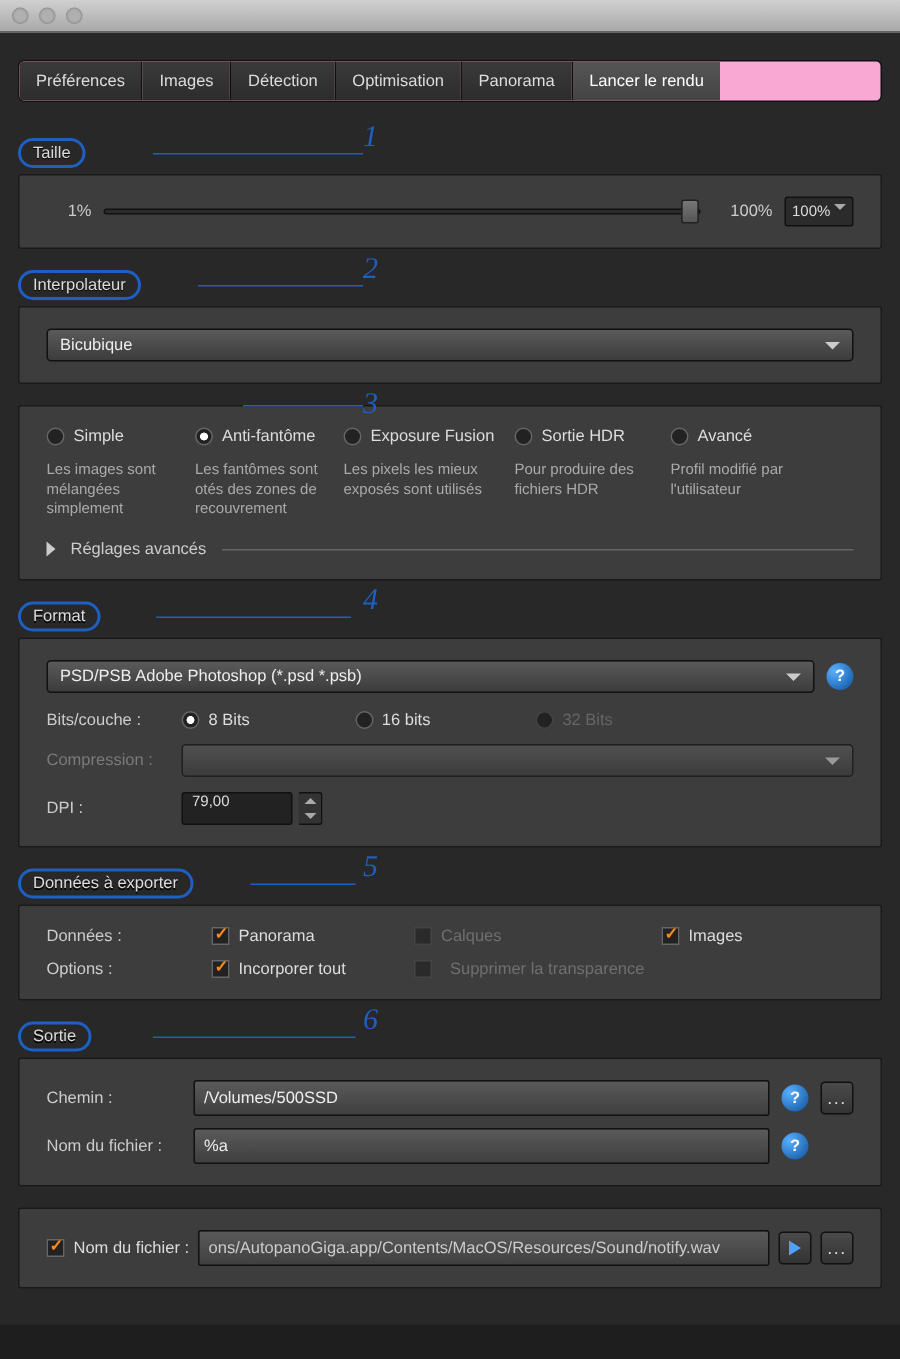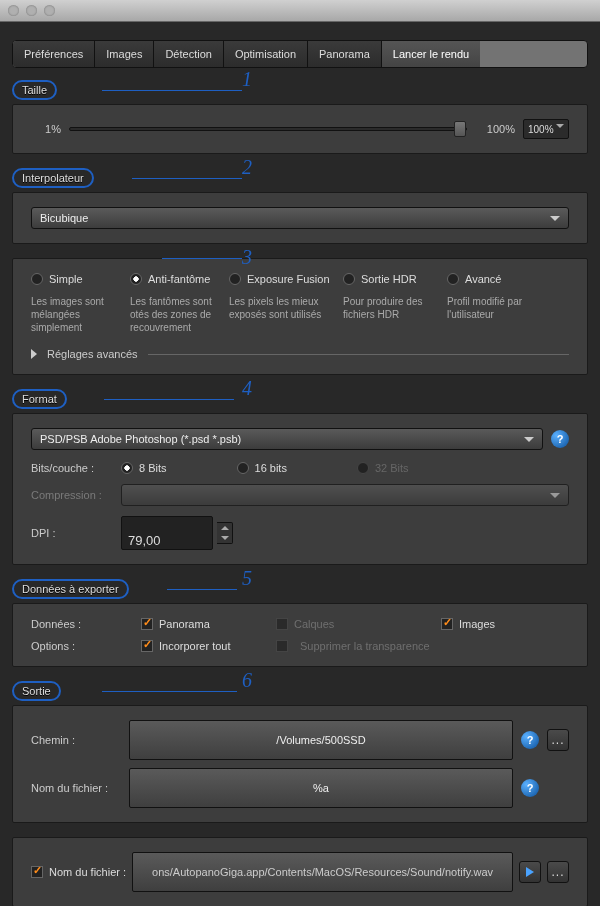--- a/index.html
+++ b/index.html
@@ -3,21 +3,21 @@
   <meta charset="utf-8">
   <style>
     * { box-sizing: border-box; margin: 0; padding: 0; font-family: "Lucida Grande", Arial, sans-serif; }
     body { width: 600px; height: 906px; background: #1e1e1e; }
     .titlebar { height: 22px; background: linear-gradient(#d0d0d0,#a8a8a8); display: flex; align-items: center; padding: 0 8px; border-bottom: 1px solid #666; }
     .traffic { display: flex; gap: 7px; }
     .traffic span { width: 11px; height: 11px; border-radius: 50%; background: #b0b0b0; box-shadow: inset 0 0 2px rgba(0,0,0,.4); }
     .title { flex:1; text-align:center; color:#222; font-size:13px; font-weight:bold; display:flex; align-items:center; justify-content:center; gap:6px; }
     .title-icon { width:14px; height:14px; background:#2a8dd4; border-radius:2px; display:inline-block; }
     .stage { padding: 10px 12px 10px 12px; background:#282828; }
-    .tabs { display:flex; margin: 8px auto 12px; background:#737373; border:1px solid #111; border-radius:4px; overflow:hidden; }
+    .tabs { display:flex; margin: 8px auto 24px; background:#f9a8d4; border:1px solid #111; border-radius:4px; overflow:hidden; }
     .tab { font-size:11px; color:#ddd; padding:7px 11px; background:linear-gradient(#3a3a3a,#2c2c2c); border-right:1px solid #111; cursor:pointer; flex:0 0 auto; }
     .tab:last-child { border-right:none; }
     .tab.active { background:linear-gradient(#555,#444); color:#fff; }
     .section-label { position:relative; margin-bottom:4px; }
     .circ { display:inline-block; border:2px solid #1e5fc2; border-radius:16px; padding:2px 8px; color:#ddd; font-size:11px; text-shadow:0 1px 0 #000; }
     .callout-line { position:absolute; top:50%; left:calc(100% - 0px); height:0; border-top:1.5px solid #1e5fc2; width:120px; }
     .callout-line::after { content:""; position:absolute; right:-6px; top:-4px; width:0; height:0; }
     .num { position:absolute; top:-12px; left:230px; color:#1e5fc2; font-size:20px; font-style:italic; font-family: Georgia, serif; }
     .panel { background:#3d3d3d; border:1px solid #1a1a1a; padding:14px 18px; margin-bottom:14px; border-radius:2px; }
     .row { display:flex; align-items:center; gap:12px; }
@@ -47,25 +47,25 @@
     .grid3 { display:grid; grid-template-columns:110px 1fr; row-gap:8px; column-gap:8px; align-items:center; }
     .check { display:flex; align-items:center; gap:6px; font-size:11px; color:#ddd; }
     .check.dim { color:#6f6f6f; }
     .check input { width:12px; height:12px; appearance:none; background:#222; border:1px solid #666; }
     .check input:checked { background:#222; position:relative; }
     .check input:checked::after { content:"✓"; color:#ff8c1a; position:absolute; top:-3px; left:1px; font-size:11px; font-weight:bold; }
     .check.dim input { border-color:#444; background:#2a2a2a; }
     .icon-btn { width:22px; height:22px; background:linear-gradient(#4a4a4a,#333); border:1px solid #111; border-radius:3px; display:flex; align-items:center; justify-content:center; cursor:pointer; }
     .help-icon { width:18px; height:18px; border-radius:50%; background:radial-gradient(circle at 30% 30%, #5ab0ff, #0a4f9a); color:#fff; font-size:11px; font-weight:bold; display:flex; align-items:center; justify-content:center; }
     .play-icon { width:0; height:0; border-top:5px solid transparent; border-bottom:5px solid transparent; border-left:8px solid #4aa3ff; }
-    .text-input { height:40px; background:linear-gradient(#5a5a5a,#3f3f3f); border:1px solid #111; color:#eee; font-size:11px; padding:0 6px; border-radius:2px; width:100%;text-align:center; }
+    .text-input { height:24px; background:linear-gradient(#5a5a5a,#3f3f3f); border:1px solid #111; color:#eee; font-size:11px; padding:0 6px; border-radius:2px; width:100%; }
     .text-input.dim { color:#ccc; }
     .data-export-grid { display:grid; grid-template-columns:110px 135px 165px 1fr; row-gap:10px; align-items:center; }
     .dpi-wrap { display:flex; align-items:center; gap:4px; }
-    .dpi-field { width:92px; height:22px; background:#222; border:1px solid #111; color:#ddd; font-size:13px; padding:16px 6px; border-radius:2px; position:relative; }
+    .dpi-field { width:74px; height:22px; background:#222; border:1px solid #111; color:#ddd; font-size:10px; padding:0 6px; border-radius:2px; position:relative; }
     .dpi-arrows { width:16px; height:22px; background:#333; border:1px solid #111; border-left:none; border-radius:0 2px 2px 0; display:flex; flex-direction:column; }
     .dpi-arrows span { flex:1; display:flex; align-items:center; justify-content:center; }
     .dpi-arrows span::before { content:""; width:0; height:0; border-left:4px solid transparent; border-right:4px solid transparent; }
     .dpi-arrows span:first-child::before { border-bottom:4px solid #aaa; }
     .dpi-arrows span:last-child::before { border-top:4px solid #aaa; }
     .ellipsis { color:#ddd; font-size:12px; letter-spacing:1px; }
     .section-label .callout-line { left: var(--endx, 100px); width: var(--linew, 120px); }
     .radio-cols { display:grid; grid-template-columns: 95px 95px 110px 100px 80px; gap:4px; }
     .radio-cols .blend-name input { appearance:none; width:12px; height:12px; border-radius:50%; background:#222; border:1px solid #666; }
     .radio-cols .blend-name input:checked { background: radial-gradient(#fff 0 35%, #222 40%); }

